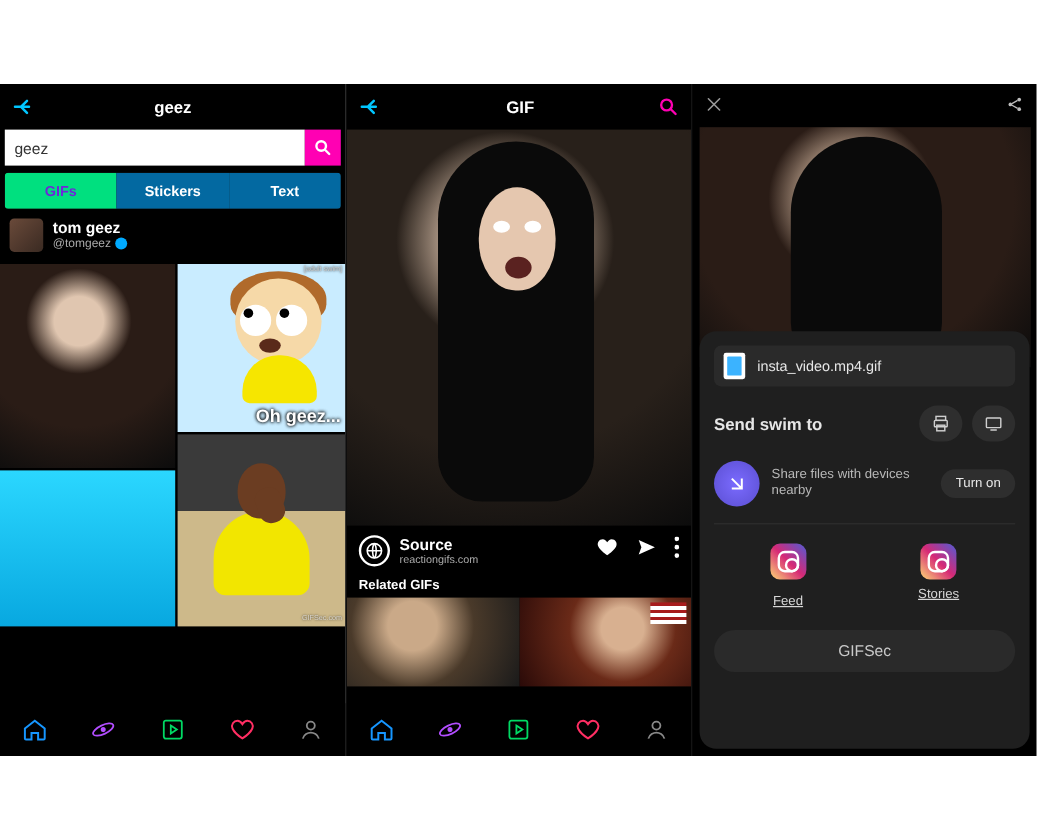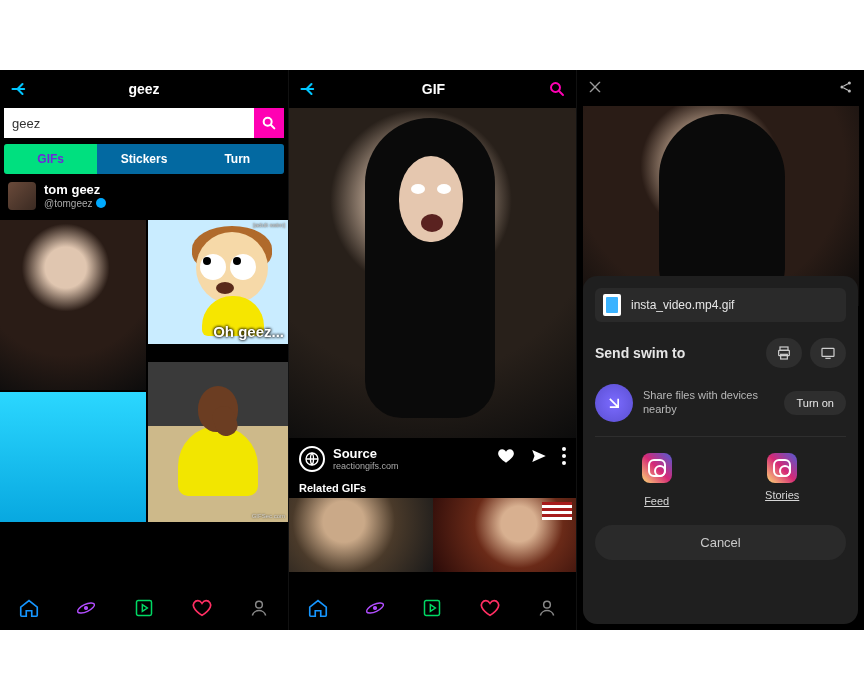--- a/index.html
+++ b/index.html
@@ -25,21 +25,21 @@
   .chip { font-size: 11px; font-style: italic; font-weight: 600; color: #fff; background: #1a1a1a; padding: 4px 10px; border-radius: 14px; }
   .user-row { display: flex; align-items: center; gap: 8px; padding: 0 8px 10px 8px; }
   .avatar { width: 28px; height: 28px; border-radius: 4px; background: linear-gradient(135deg,#6a4a3a,#3a2a22); }
   .user-name { font-size: 13px; font-weight: 700; line-height: 1.1; }
   .user-handle { font-size: 10px; color: #aaa; display: flex; align-items: center; gap: 3px; }
   .verified { width: 10px; height: 10px; border-radius: 50%; background: #0af; display: inline-block; }
 
   .grid { position: relative; width: 100%; height: 330px; }
   .tile { position: absolute; background: #222; overflow: hidden; }
   .t1 { left: 0; top: 0; width: 146px; height: 170px; background: radial-gradient(circle at 45% 28%,#e0c6b0 0 14%,#2a1c16 30% 60%,#0c0c0c 100%); }
-  .t2 { left: 148px; top: 0; width: 140px; height: 124px; background: #c9ecff; }
+  .t2 { left: 148px; top: 0; width: 140px; height: 140px; background: #c9ecff; }
   .t2 .morty { position:absolute; left:40px; top:12px; width:88px; height:96px; }
   .t2 .morty .head{position:absolute;left:8px;top:0;width:72px;height:72px;border-radius:50%;background:#f6d9a8;}
   .t2 .morty .hair{position:absolute;left:4px;top:-6px;width:80px;height:46px;border-radius:50% 50% 40% 40%;background:#b06a2b;}
   .t2 .morty .eye{position:absolute;top:22px;width:26px;height:26px;border-radius:50%;background:#fff;}
   .t2 .morty .eye.l{left:12px;} .t2 .morty .eye.r{left:42px;}
   .t2 .morty .eye::after{content:"";position:absolute;left:3px;top:3px;width:8px;height:8px;border-radius:50%;background:#000;}
   .t2 .morty .mouth{position:absolute;left:28px;top:50px;width:18px;height:12px;border-radius:50%;background:#5a2a1a;}
   .t2 .morty .body{position:absolute;left:14px;top:64px;width:62px;height:40px;border-radius:30px 30px 6px 6px;background:#f6e600;}
   .t2 .cap { position:absolute; right:4px; bottom:4px; font-size:15px; font-weight:700; color:#fff; text-shadow:0 0 3px #000,0 0 3px #000; }
   .t2 .tag { position:absolute; right:3px; top:2px; font-size:6px; color:#ccc; text-shadow:0 0 2px #000;}
@@ -119,21 +119,21 @@
     <div class="search-btn">
       <svg width="16" height="16" viewBox="0 0 24 24" fill="none" stroke="#fff" stroke-width="3" stroke-linecap="round">
               <circle cx="10" cy="10" r="6"></circle>
               <path d="M20 20l-5-5"></path>
             </svg>
     </div>
   </div>
   <div class="seg">
     <div class="seg-active">GIFs</div>
     <div>Stickers</div>
-    <div>Turn</div>
+    <div>Text</div>
   </div>
   <div class="user-row">
     <div class="avatar"></div>
     <div>
       <div class="user-name">tom geez</div>
       <div class="user-handle">
               <span>@tomgeez</span>
               <span class="verified"></span>
             </div>
     </div>
@@ -340,18 +340,18 @@
         <div class="lab"></div>
         <div class="lab">Feed</div>
       </div>
       <div class="app">
         <div class="ig">
                 <div class="cam"></div>
               </div>
         <div class="lab">Stories</div>
       </div>
     </div>
-    <div class="cancel">Cancel</div>
+    <div class="cancel">GIFSec</div>
   </div>
 </div>
 
 </div>
 </div>
 
 </body></html>

